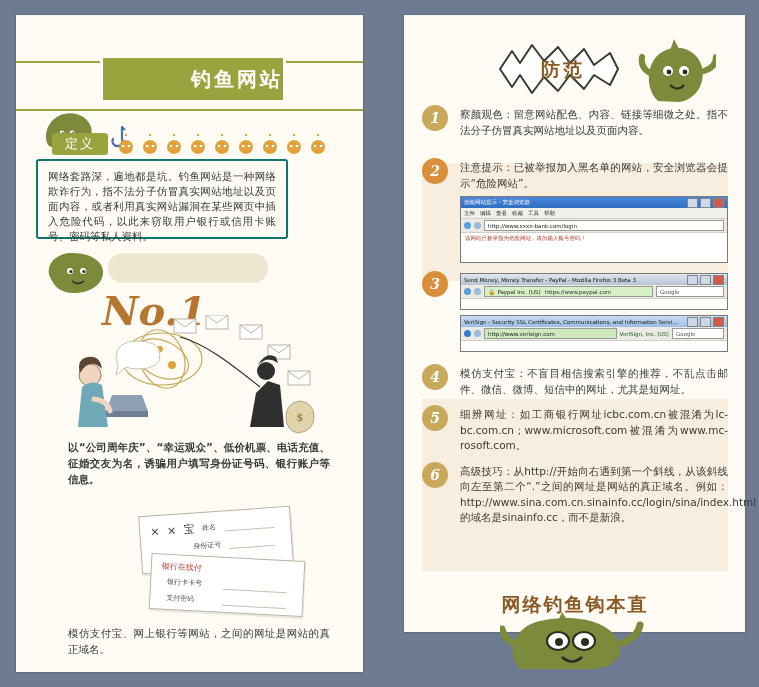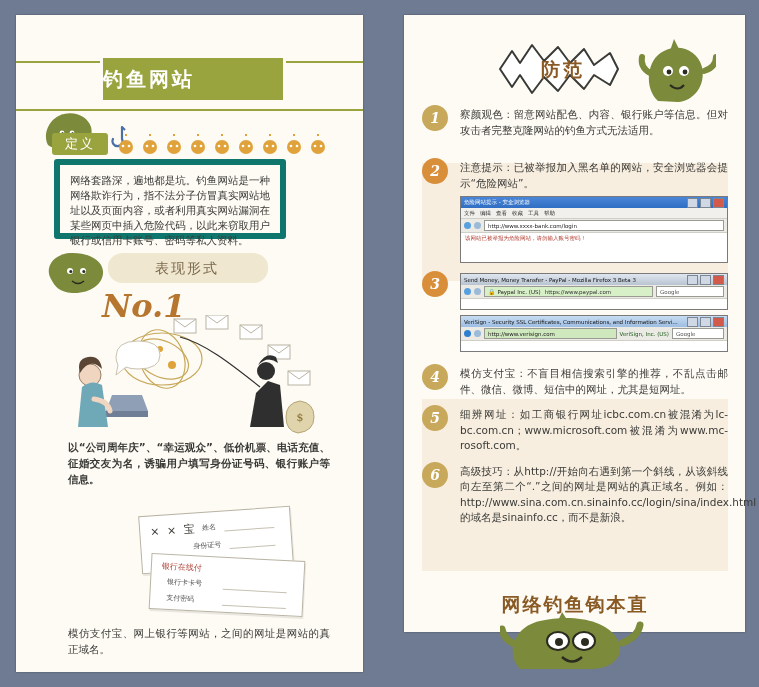--- a/index.html
+++ b/index.html
@@ -21,37 +21,37 @@
   .panel-right{left:404px;top:15px;width:341px;height:617px;}
 
   
   .title-band{
     position:absolute;left:0;top:46px;width:347px;height:46px;
     border-top:2px solid #9aa43f;border-bottom:2px solid #9aa43f;
   }
   .title-box{
     position:absolute;left:84px;top:40px;width:180px;height:42px;
     background:#9aa43f;border:3px solid #fdfbf4;
-    display:flex;align-items:center;justify-content:flex-start;
+    display:flex;align-items:center;justify-content:flex-end;
   }
   .title-box span{
     color:#fff;font-size:20px;font-weight:bold;letter-spacing:3px;
   }
 
   
   .def-badge{
     position:absolute;left:36px;top:118px;width:56px;height:22px;
     background:#9aa43f;border-radius:3px;
     display:flex;align-items:center;justify-content:center;
     color:#fff;font-size:13px;letter-spacing:2px;
   }
   .hook{position:absolute;left:95px;top:110px;}
   .def-box{
-    position:absolute;left:38px;top:144px;width:232px;height:80px;
-    border:6px solid #0f766e;border-radius:3px;
+    position:absolute;left:20px;top:144px;width:252px;height:80px;
+    border:2px solid #0f766e;border-radius:3px;
     padding:8px 10px;box-sizing:border-box;
   }
   .def-text{
     font-size:10.5px;line-height:15px;color:#3a3a36;text-align:justify;
   }
   .sun-deco{position:absolute;left:98px;top:118px;}
 
   
   .blob{position:absolute;}
 
@@ -62,21 +62,21 @@
     color:#7c6a4e;font-size:14px;letter-spacing:2px;
   }
   .form-label-bg{
     position:absolute;left:92px;top:238px;width:160px;height:30px;
     background:#efe7cf;border-radius:15px/14px;
   }
 
   .no1{
     position:absolute;left:86px;top:272px;
     font-family:"DejaVu Serif","Liberation Serif",serif;
-    font-size:32px;font-style:italic;font-weight:bold;color:#b7762f;
+    font-size:40px;font-style:italic;font-weight:bold;color:#b7762f;
   }
   .no2{
     position:absolute;left:86px;top:470px;
     font-family:"DejaVu Serif","Liberation Serif",serif;
     font-size:40px;font-style:italic;font-weight:bold;color:#b7762f;
   }
   .cap1{
     position:absolute;left:52px;top:424px;width:262px;
     font-size:10.5px;line-height:16px;color:#3a3a36;text-align:justify;font-weight:bold;
   }
@@ -237,21 +237,20 @@
 
     <svg class="blob" style="left:30px;top:236px;" width="60" height="46" viewBox="0 0 60 46">
       <path d="M5 28 C-2 16 8 3 24 2 C40 1 56 8 57 20 C58 33 44 43 26 42 C14 41 9 36 5 28 Z" fill="#7c8a3b"></path>
       <circle cx="24" cy="20" r="3" fill="#fff"></circle>
         <circle cx="37" cy="20" r="3" fill="#fff"></circle>
       <circle cx="24.8" cy="20.6" r="1.5" fill="#2b2b20"></circle>
         <circle cx="37.8" cy="20.6" r="1.5" fill="#2b2b20"></circle>
       <path d="M26 30 q6 5 12 0" stroke="#2b2b20" stroke-width="1.6" fill="none"></path>
     </svg>
     <div class="form-label-bg"></div>
-    <div class="form-label">表现形式</div>
 
     <div class="no1">No.1</div>
 
     <svg class="scene1" viewBox="0 0 280 120">
 
       <g fill="#ffffff" stroke="#b9b3a3">
         <rect x="120" y="4" width="22" height="14"></rect>
           <path d="M120 4 l11 8 l11 -8" fill="none"></path>
         <rect x="152" y="0" width="22" height="14"></rect>
           <path d="M152 0 l11 8 l11 -8" fill="none"></path>
@@ -343,21 +342,21 @@
       <path d="M34 52 q8 7 14 0" stroke="#2b2b20" stroke-width="2" fill="none"></path>
     </svg>
 
     <div class="band" style="top:148px;height:118px;"></div>
     <div class="band" style="top:384px;height:172px;"></div>
 
     <div class="rbody">
 
       <div class="ritem" style="margin-bottom:12px;">
         <div class="rnum">1</div>
-        <div class="rtext">察颜观色：留意网站配色、内容、银行账户等信息。但对攻击者完整克隆网站的钓鱼方式无法适用。</div>
+        <div class="rtext">察颜观色：留意网站配色、内容、链接等细微之处。指不法分子仿冒真实网站地址以及页面内容。</div>
       </div>
 
       <div class="ritem" style="margin-bottom:6px;padding-top:10px;">
         <div class="rnum o" style="top:8px;">2</div>
         <div class="rtext">注意提示：已被举报加入黑名单的网站，安全浏览器会提示“危险网站”。</div>
 
         <div class="shot">
           <div class="tbar">
             <span>危险网站提示 - 安全浏览器</span>
             <span class="wbtns">

